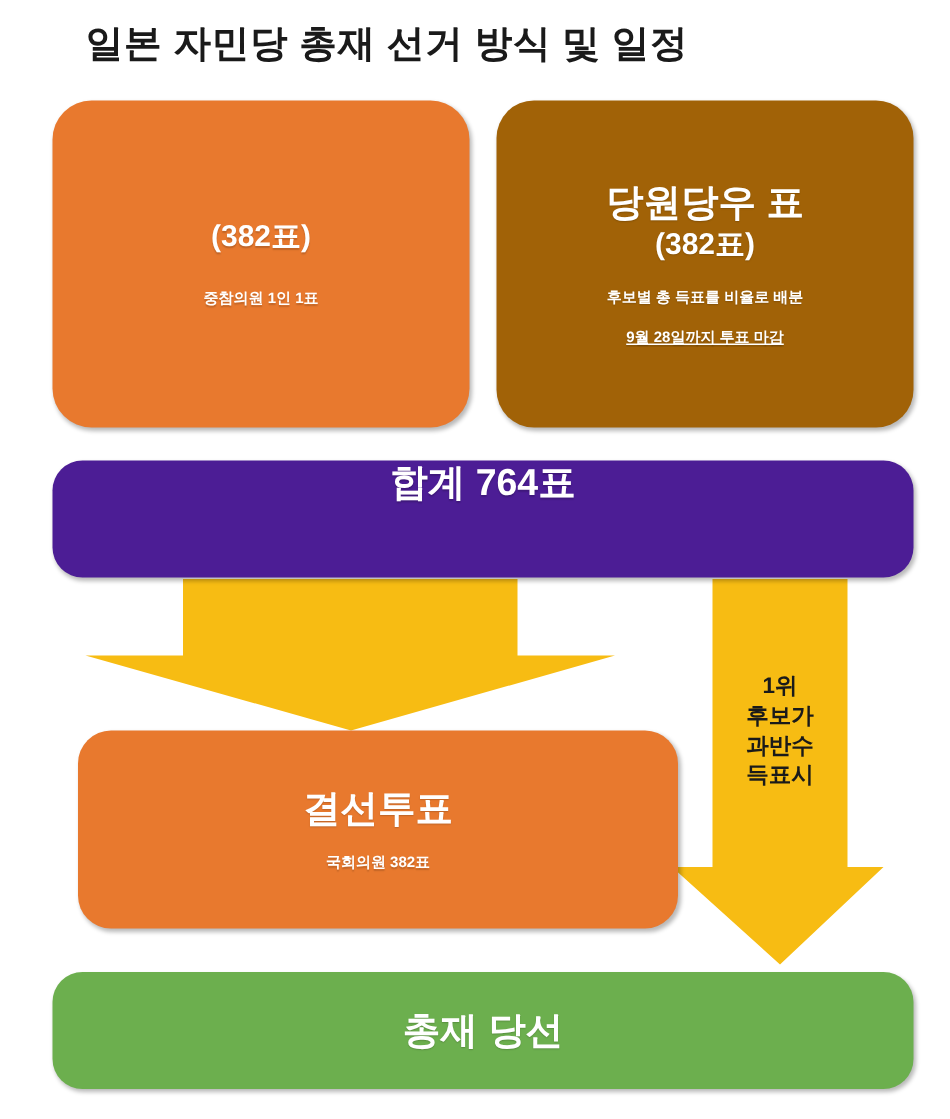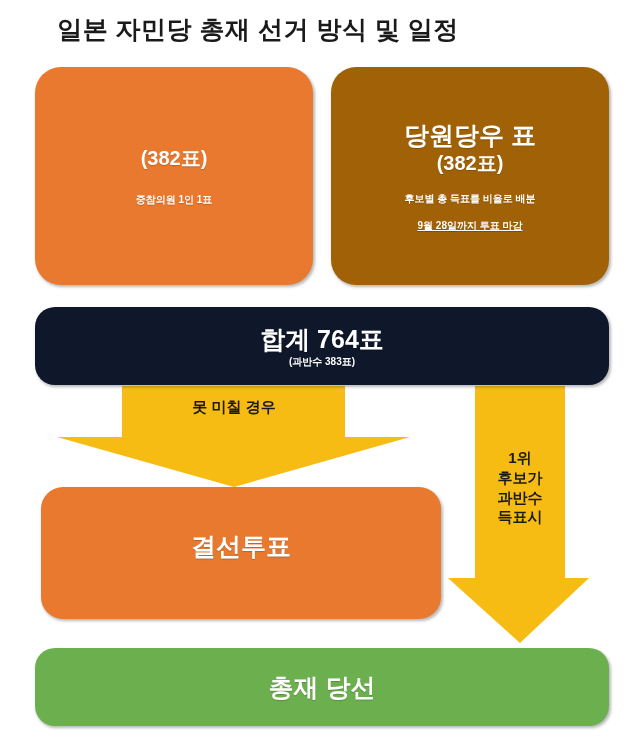--- a/index.html
+++ b/index.html
@@ -60,21 +60,21 @@
   }
   .box .note {
     font-size: 10px;
     font-weight: 700;
     line-height: 1.3;
   }
 
   #box-diet-votes { left: 35px;  top: 67px;  width: 278px; height: 218px; background: #E8792E; border-radius: 26px; }
   #box-member-votes { left: 331px; top: 67px; width: 278px; height: 218px; background: #5591D1; border-radius: 22px; }
   #box-total-votes { left: 35px;  top: 307px; width: 574px; height: 78px;  background: #6CAF4E; border-radius: 20px; }
-  #box-runoff     { left: 41px;  top: 487px; width: 400px; height: 132px; background: #E8792E; border-radius: 22px; }
+  #box-runoff     { left: 52px;  top: 487px; width: 400px; height: 132px; background: #E8792E; border-radius: 22px; }
   #box-elected    { left: 35px;  top: 648px; width: 574px; height: 78px;  background: #6CAF4E; border-radius: 20px; }
 
   #box-diet-votes .head { margin-top: 2px; }
   #box-diet-votes .gap { height: 22px; }
   #box-member-votes .gap { height: 14px; }
   #box-member-votes .note { margin-top: 2px; }
   #box-member-votes .note + .note { margin-top: 14px; text-decoration: underline; }
   #box-runoff .gap { height: 14px; }
 
   
@@ -115,21 +115,20 @@
   <div class="title">일본 자민당 총재 선거 방식 및 일정</div>
 
   <svg id="arrow-layer" viewBox="0 0 633 746" width="633" height="746">
 
     <polygon points="122,386 345,386 345,437 410,437 234,487 57,437 122,437" fill="#F7BC13"></polygon>
 
     <polygon points="475,386 565,386 565,578 589,578 520,643 448,578 475,578" fill="#F7BC13"></polygon>
   </svg>
 
   <div class="arrow-label" id="arrow-label-runoff">
-    <div>못 미칠 경우</div>
   </div>
 
   <div class="arrow-label" id="arrow-label-direct">
     <div>1위</div>
     <div>후보가</div>
     <div>과반수</div>
     <div>득표시</div>
   </div>
 
   <div class="box" id="box-diet-votes" style="background: rgb(232, 121, 46);">
@@ -139,27 +138,27 @@
   </div>
 
   <div class="box" id="box-member-votes" style="background: #a16207; border-radius: 25px;">
     <div class="head">당원당우 표</div>
     <div class="sub">(382표)</div>
     <div class="gap"></div>
     <div class="note">후보별 총 득표를 비율로 배분</div>
     <div class="note">9월 28일까지 투표 마감</div>
   </div>
 
-  <div class="box" id="box-total-votes" style="background: #0f172a;">
+  <div class="box" id="box-total-votes" style="background: #4c1d95; justify-content: space-between;">
     <div class="head">합계 764표</div>
-    <div class="note">(과반수 383표)</div>
   </div>
 
   <div class="box" id="box-runoff" style="background: rgb(232, 121, 46);">
     <div class="head">결선투표</div>
     <div class="gap"></div>
+    <div class="note">국회의원 382표</div>
   </div>
 
   <div class="box" id="box-elected" style="background: rgb(108, 175, 78); align-items: center;">
     <div class="head">총재 당선</div>
   </div>
 
 </div>
 
 </body></html>

